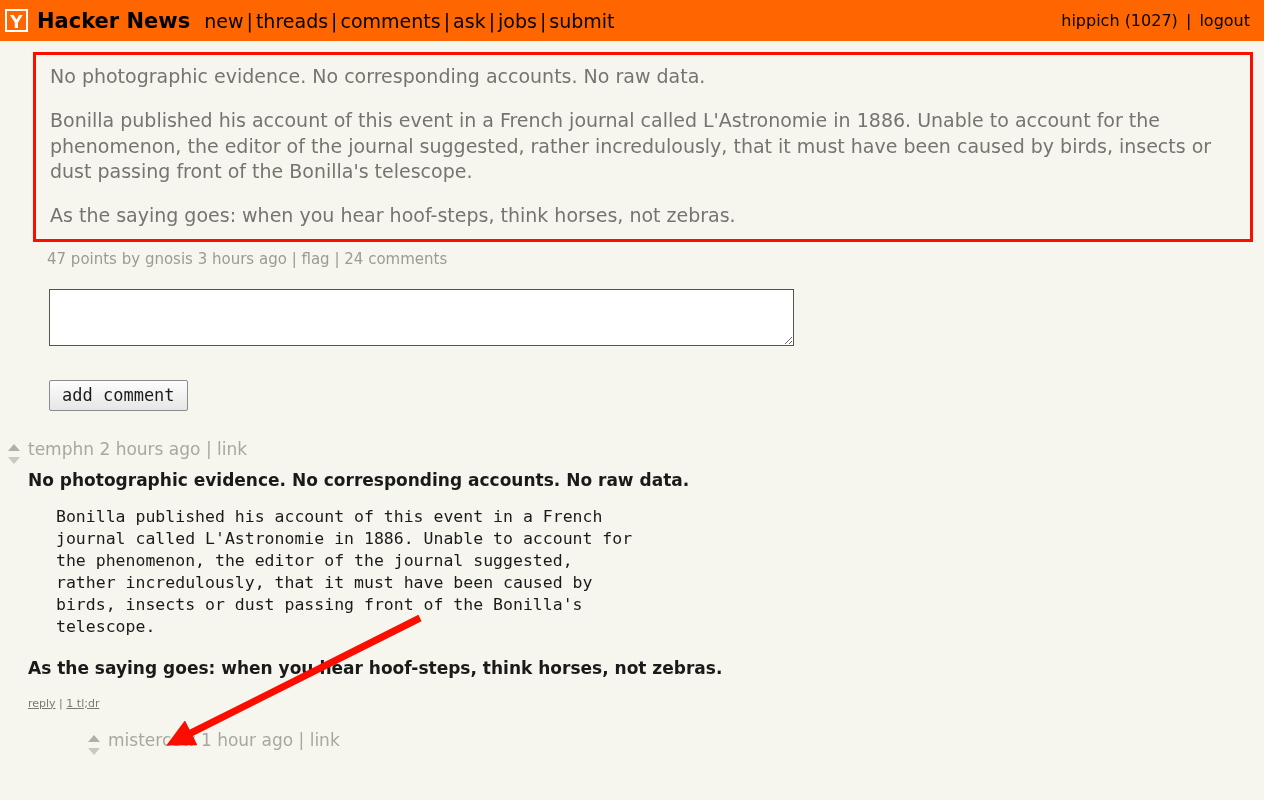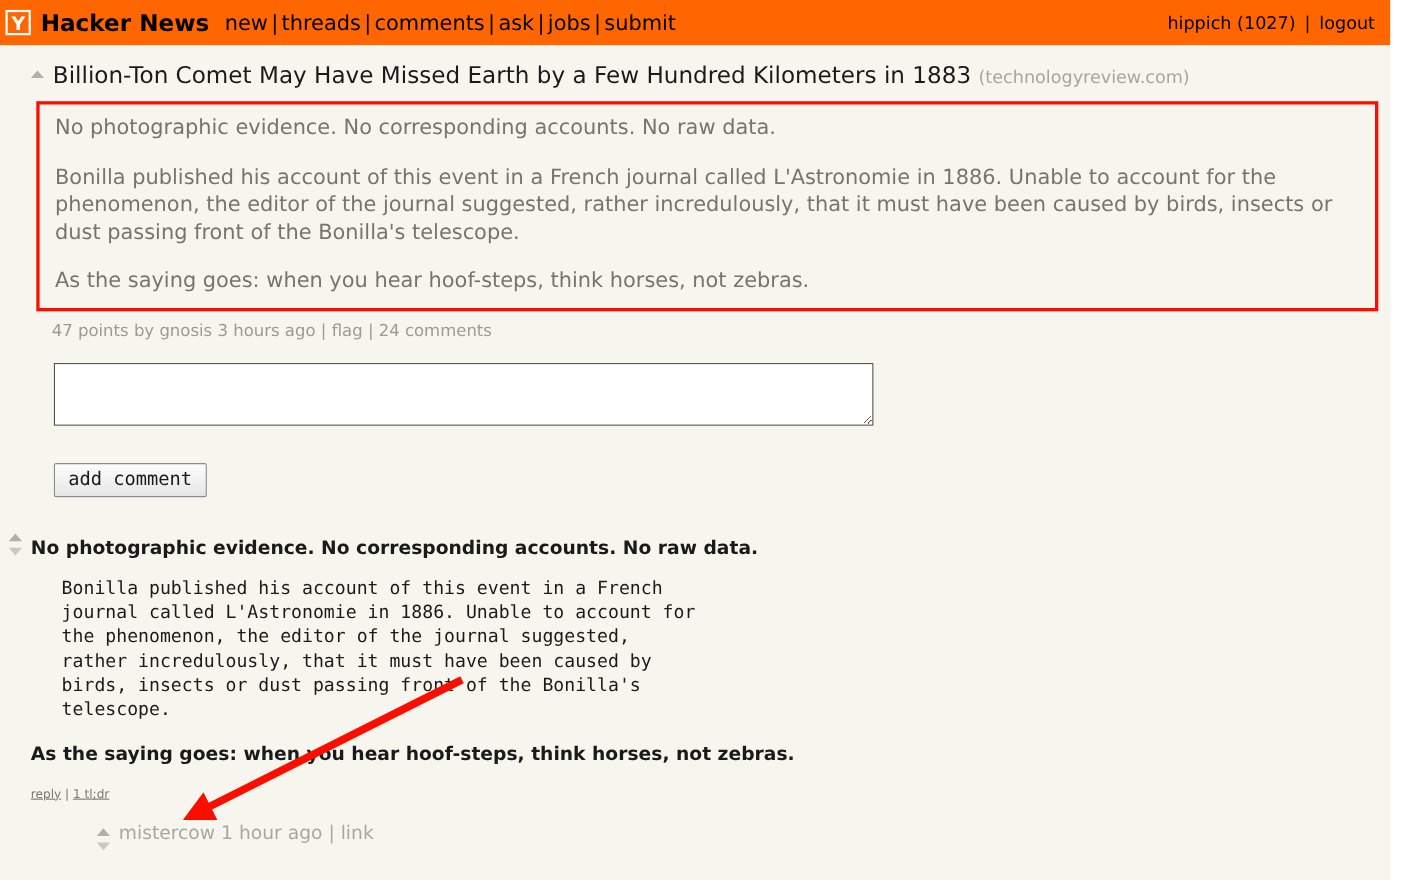--- a/index.html
+++ b/index.html
@@ -219,27 +219,20 @@
     </div>
     <div class="hn-spacer"></div>
     <div class="hn-user">
       <a href="#">hippich</a>
       <span>(1027)</span>
       <span class="hn-sep">|</span>
       <a href="#">logout</a>
     </div>
   </div>
 
-  <div class="story-row">
-    <div class="votearrow-up"></div>
-    <div class="story-title">
-      <a href="#" class="storylink">Billion-Ton Comet May Have Missed Earth by a Few Hundred Kilometers in 1883</a>
-      <span class="story-domain">(technologyreview.com)</span>
-    </div>
-  </div>
 
   <div class="quote-box">
     <p>No photographic evidence. No corresponding accounts. No raw data.</p>
     <p>Bonilla published his account of this event in a French journal called L'Astronomie in 1886. Unable to account for the phenomenon, the editor of the journal suggested, rather incredulously, that it must have been caused by birds, insects or dust passing front of the Bonilla's telescope.</p>
     <p>As the saying goes: when you hear hoof-steps, think horses, not zebras.</p>
   </div>
 
   <div class="subtext">
     <span>47 points</span>
     <span>by</span>
@@ -257,20 +250,26 @@
   </div>
 
   <div class="comments">
 
     <div class="comment">
       <div class="comment-votes">
         <div class="votearrow-up"></div>
         <div class="votearrow-down"></div>
       </div>
       <div class="comment-body">
+        <div class="comhead">
+          <a href="#">temphn</a>
+          <a href="#">2 hours ago</a>
+          <span>|</span>
+          <a href="#">link</a>
+        </div>
         <div class="commtext">
           <div class="para">No photographic evidence. No corresponding accounts. No raw data.</div>
           <pre>Bonilla published his account of this event in a French
 journal called L'Astronomie in 1886. Unable to account for
 the phenomenon, the editor of the journal suggested,
 rather incredulously, that it must have been caused by
 birds, insects or dust passing front of the Bonilla's
 telescope.</pre>
           <div class="para">As the saying goes: when you hear hoof-steps, think horses, not zebras.</div>
         </div>

